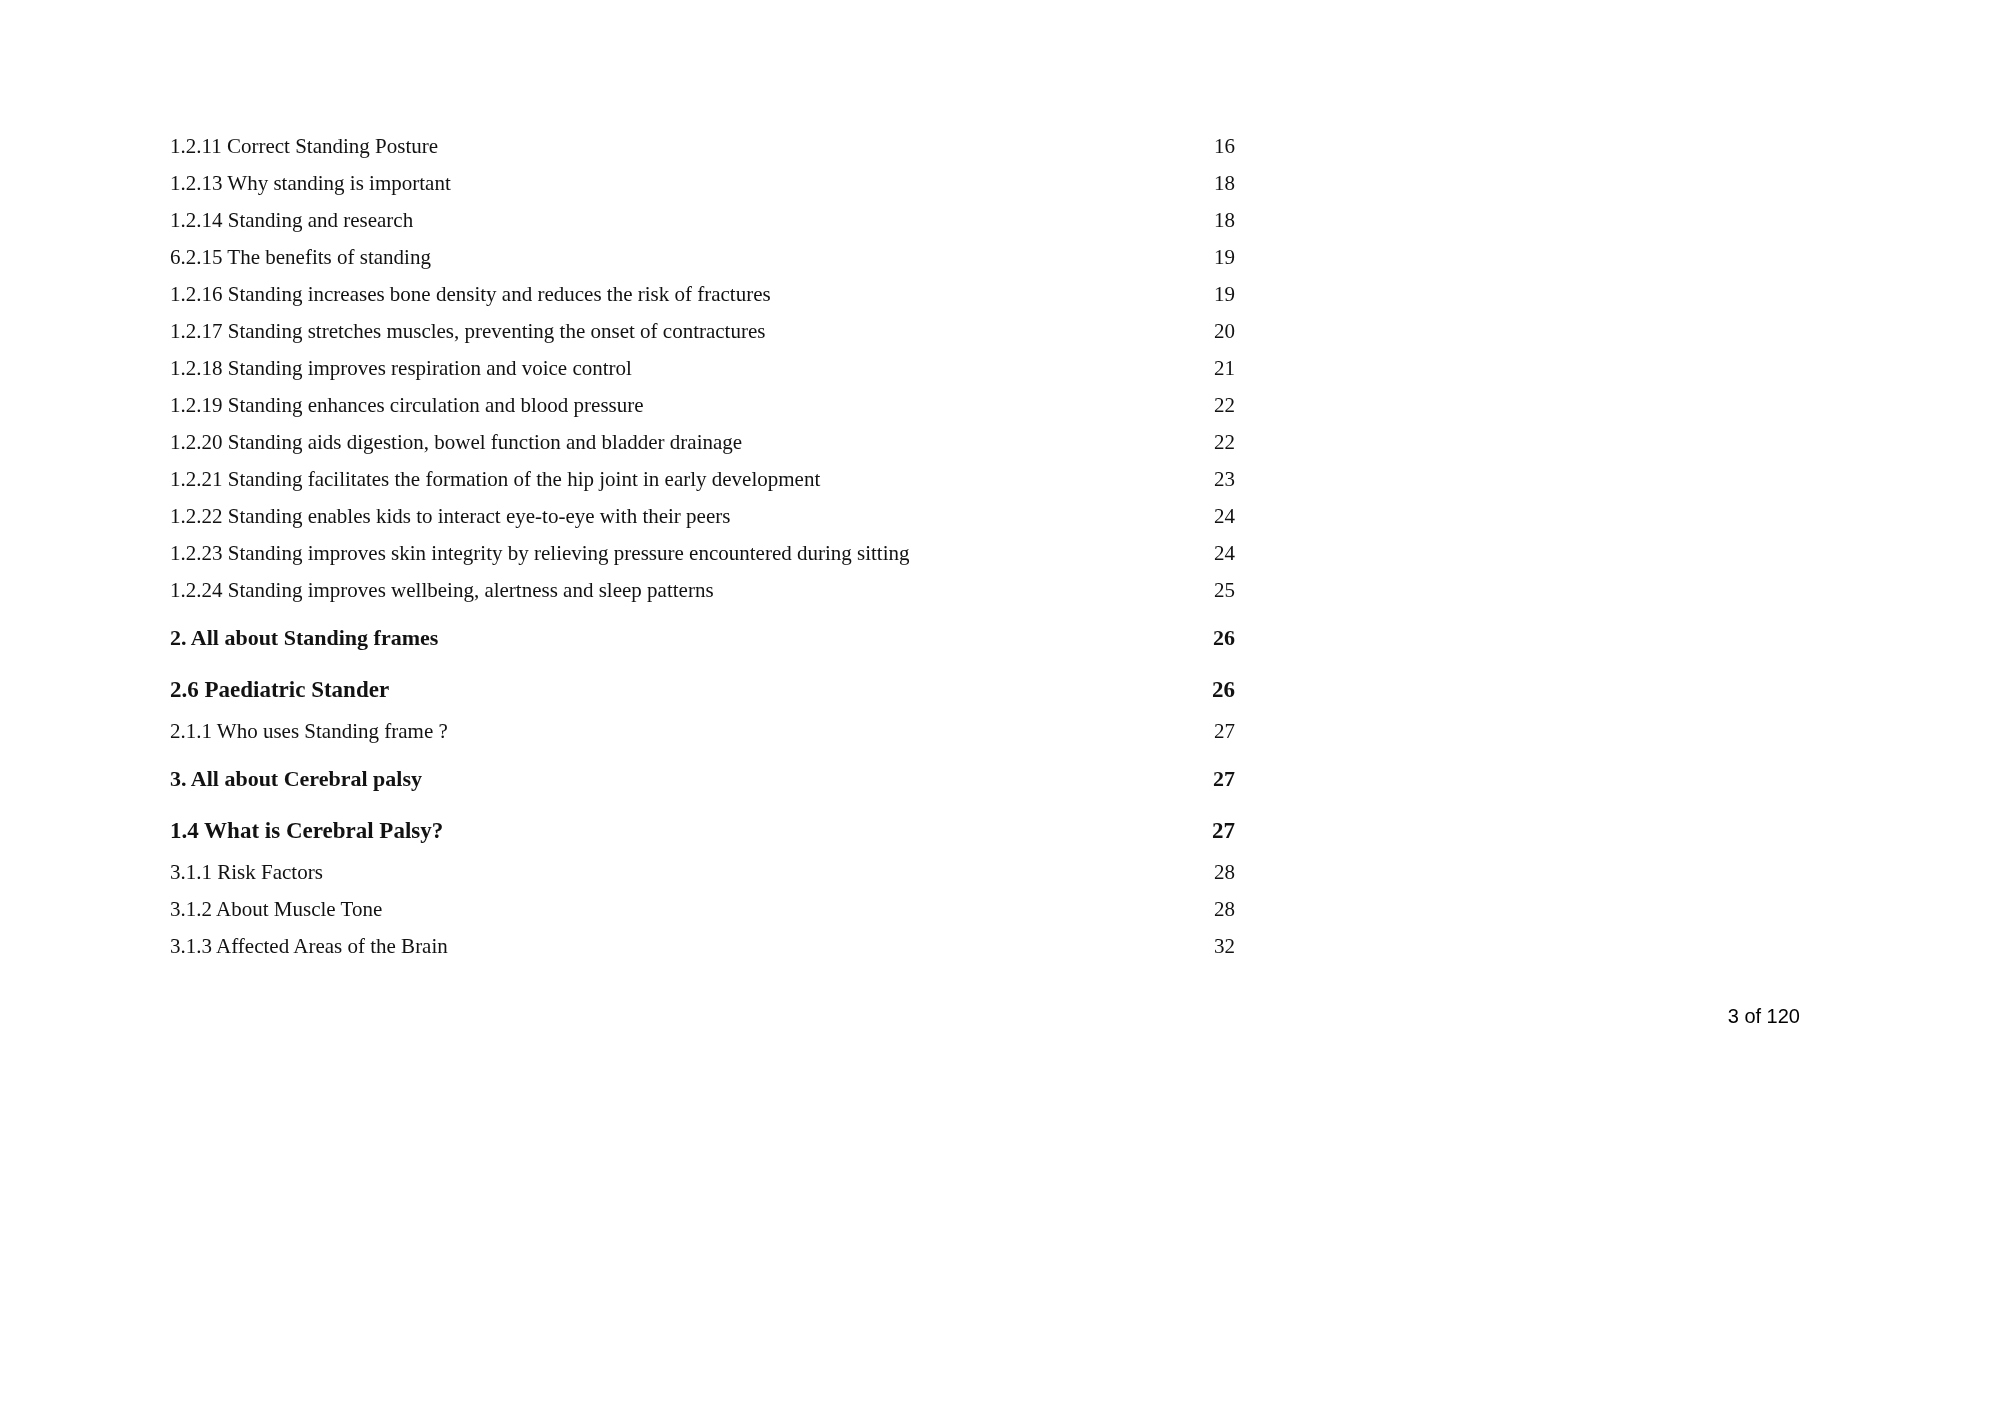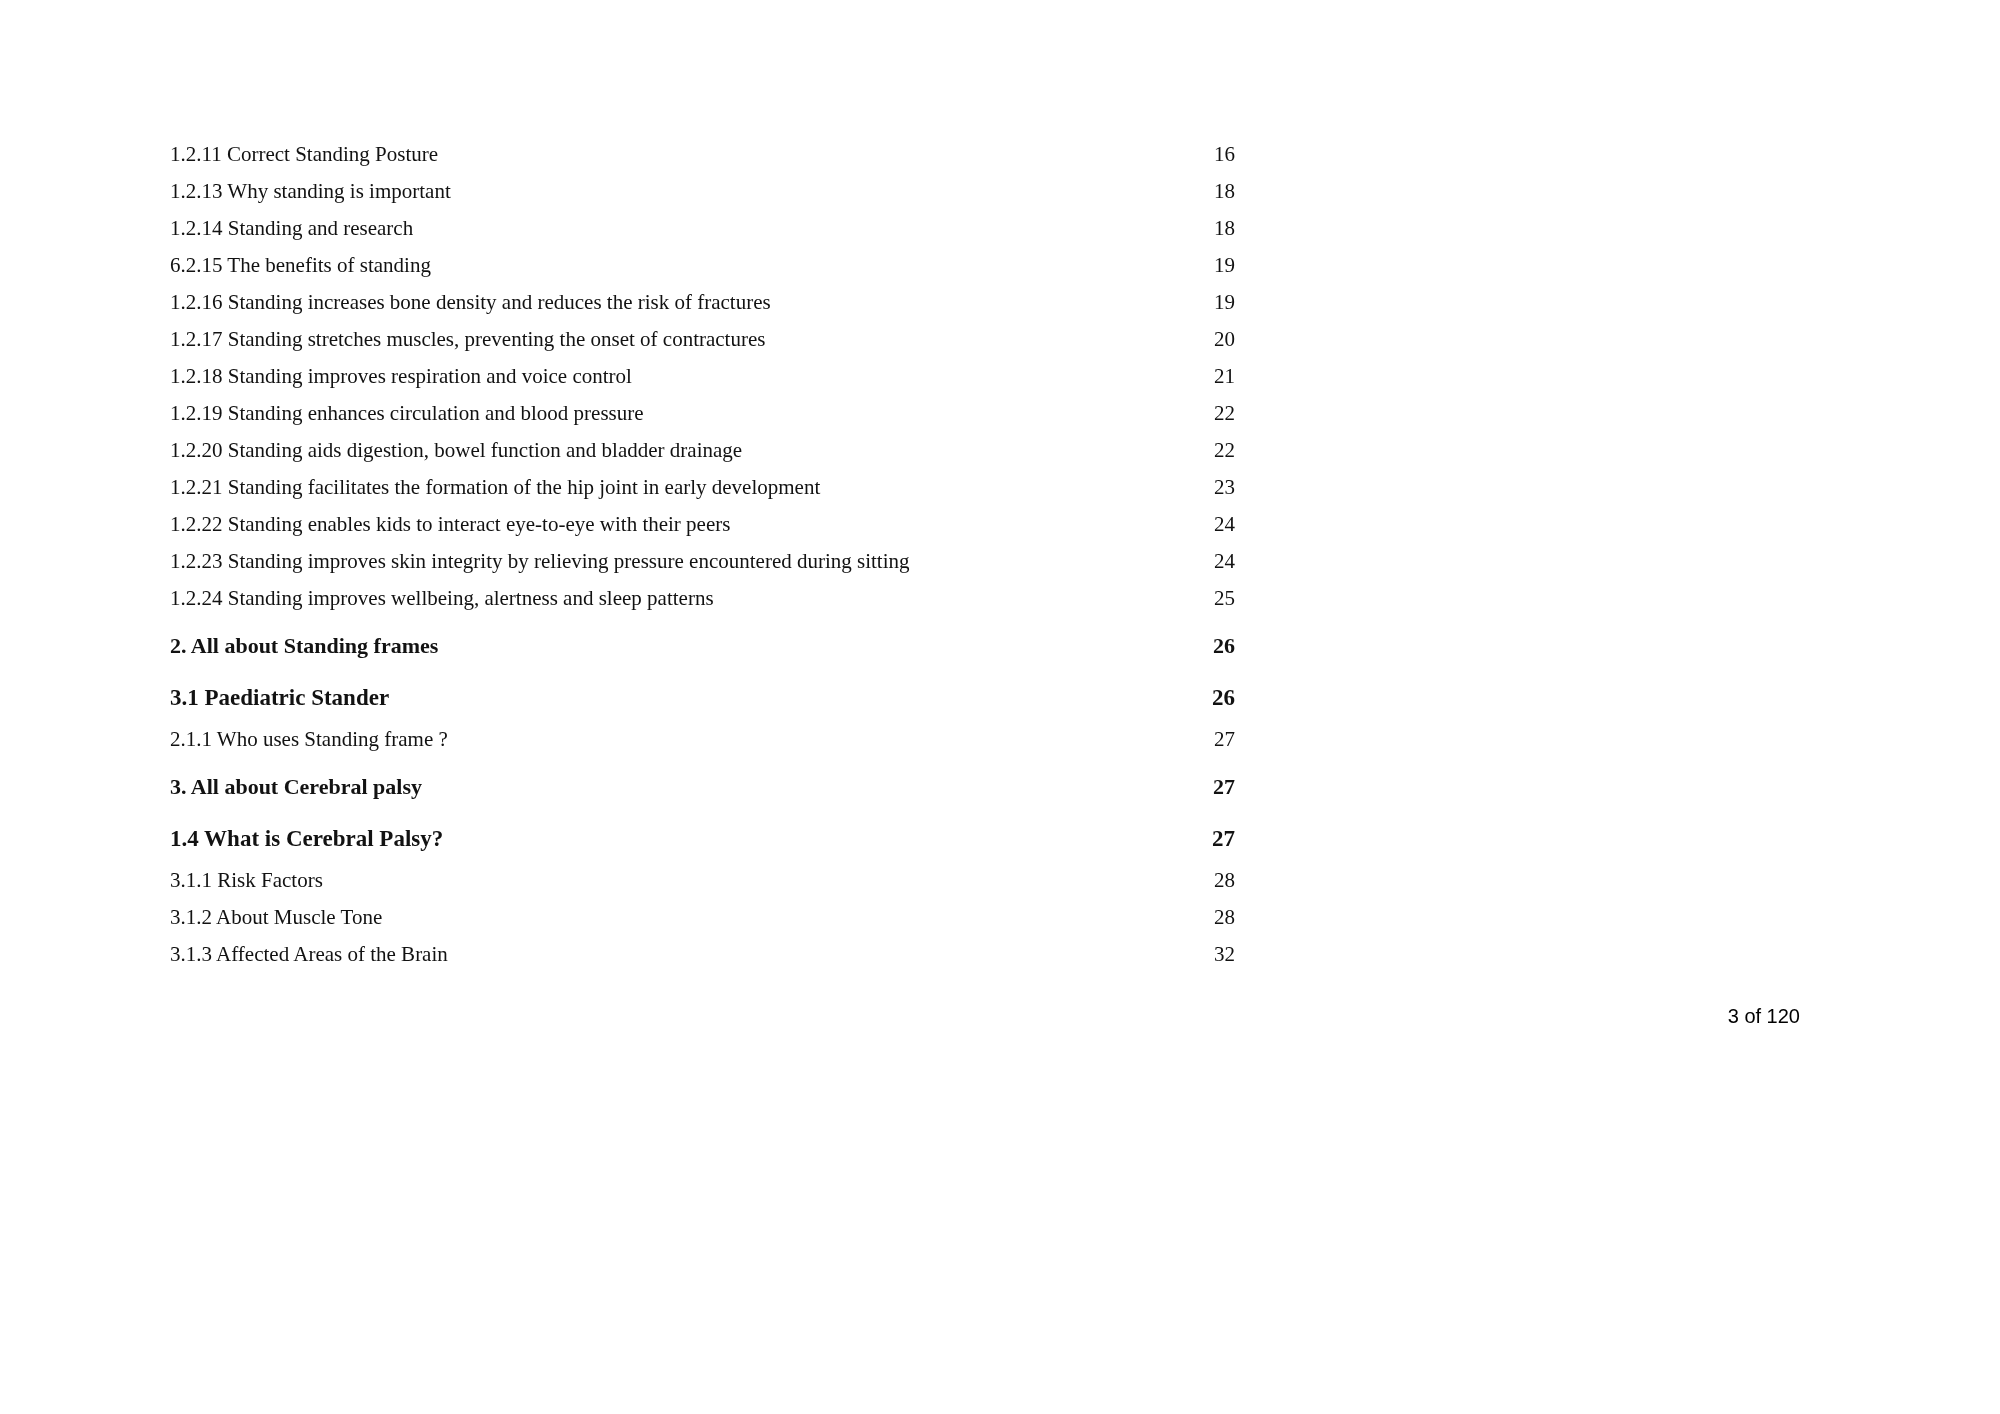--- a/index.html
+++ b/index.html
@@ -16,21 +16,21 @@
   .page {
     position: relative;
     width: 2000px;
     height: 1414px;
     background: #ffffff;
     overflow: hidden;
   }
   .toc {
     position: absolute;
     left: 170px;
-    top: 136px;
+    top: 128px;
     width: 1065px;
   }
   .row {
     display: flex;
     justify-content: space-between;
     align-items: baseline;
     font-size: 21px;
     line-height: 37px;
     font-weight: 400;
   }
@@ -119,21 +119,21 @@
       </div>
       <div class="row item">
         <span class="label">1.2.24 Standing improves wellbeing, alertness and sleep patterns</span>
         <span class="pagenum">25</span>
       </div>
       <div class="row h1">
         <span class="label">2. All about Standing frames</span>
         <span class="pagenum">26</span>
       </div>
       <div class="row h2">
-        <span class="label">3.1 Paediatric Stander</span>
+        <span class="label">2.6 Paediatric Stander</span>
         <span class="pagenum">26</span>
       </div>
       <div class="row item">
         <span class="label">2.1.1 Who uses Standing frame ?</span>
         <span class="pagenum">27</span>
       </div>
       <div class="row h1">
         <span class="label">3. All about Cerebral palsy</span>
         <span class="pagenum">27</span>
       </div>

